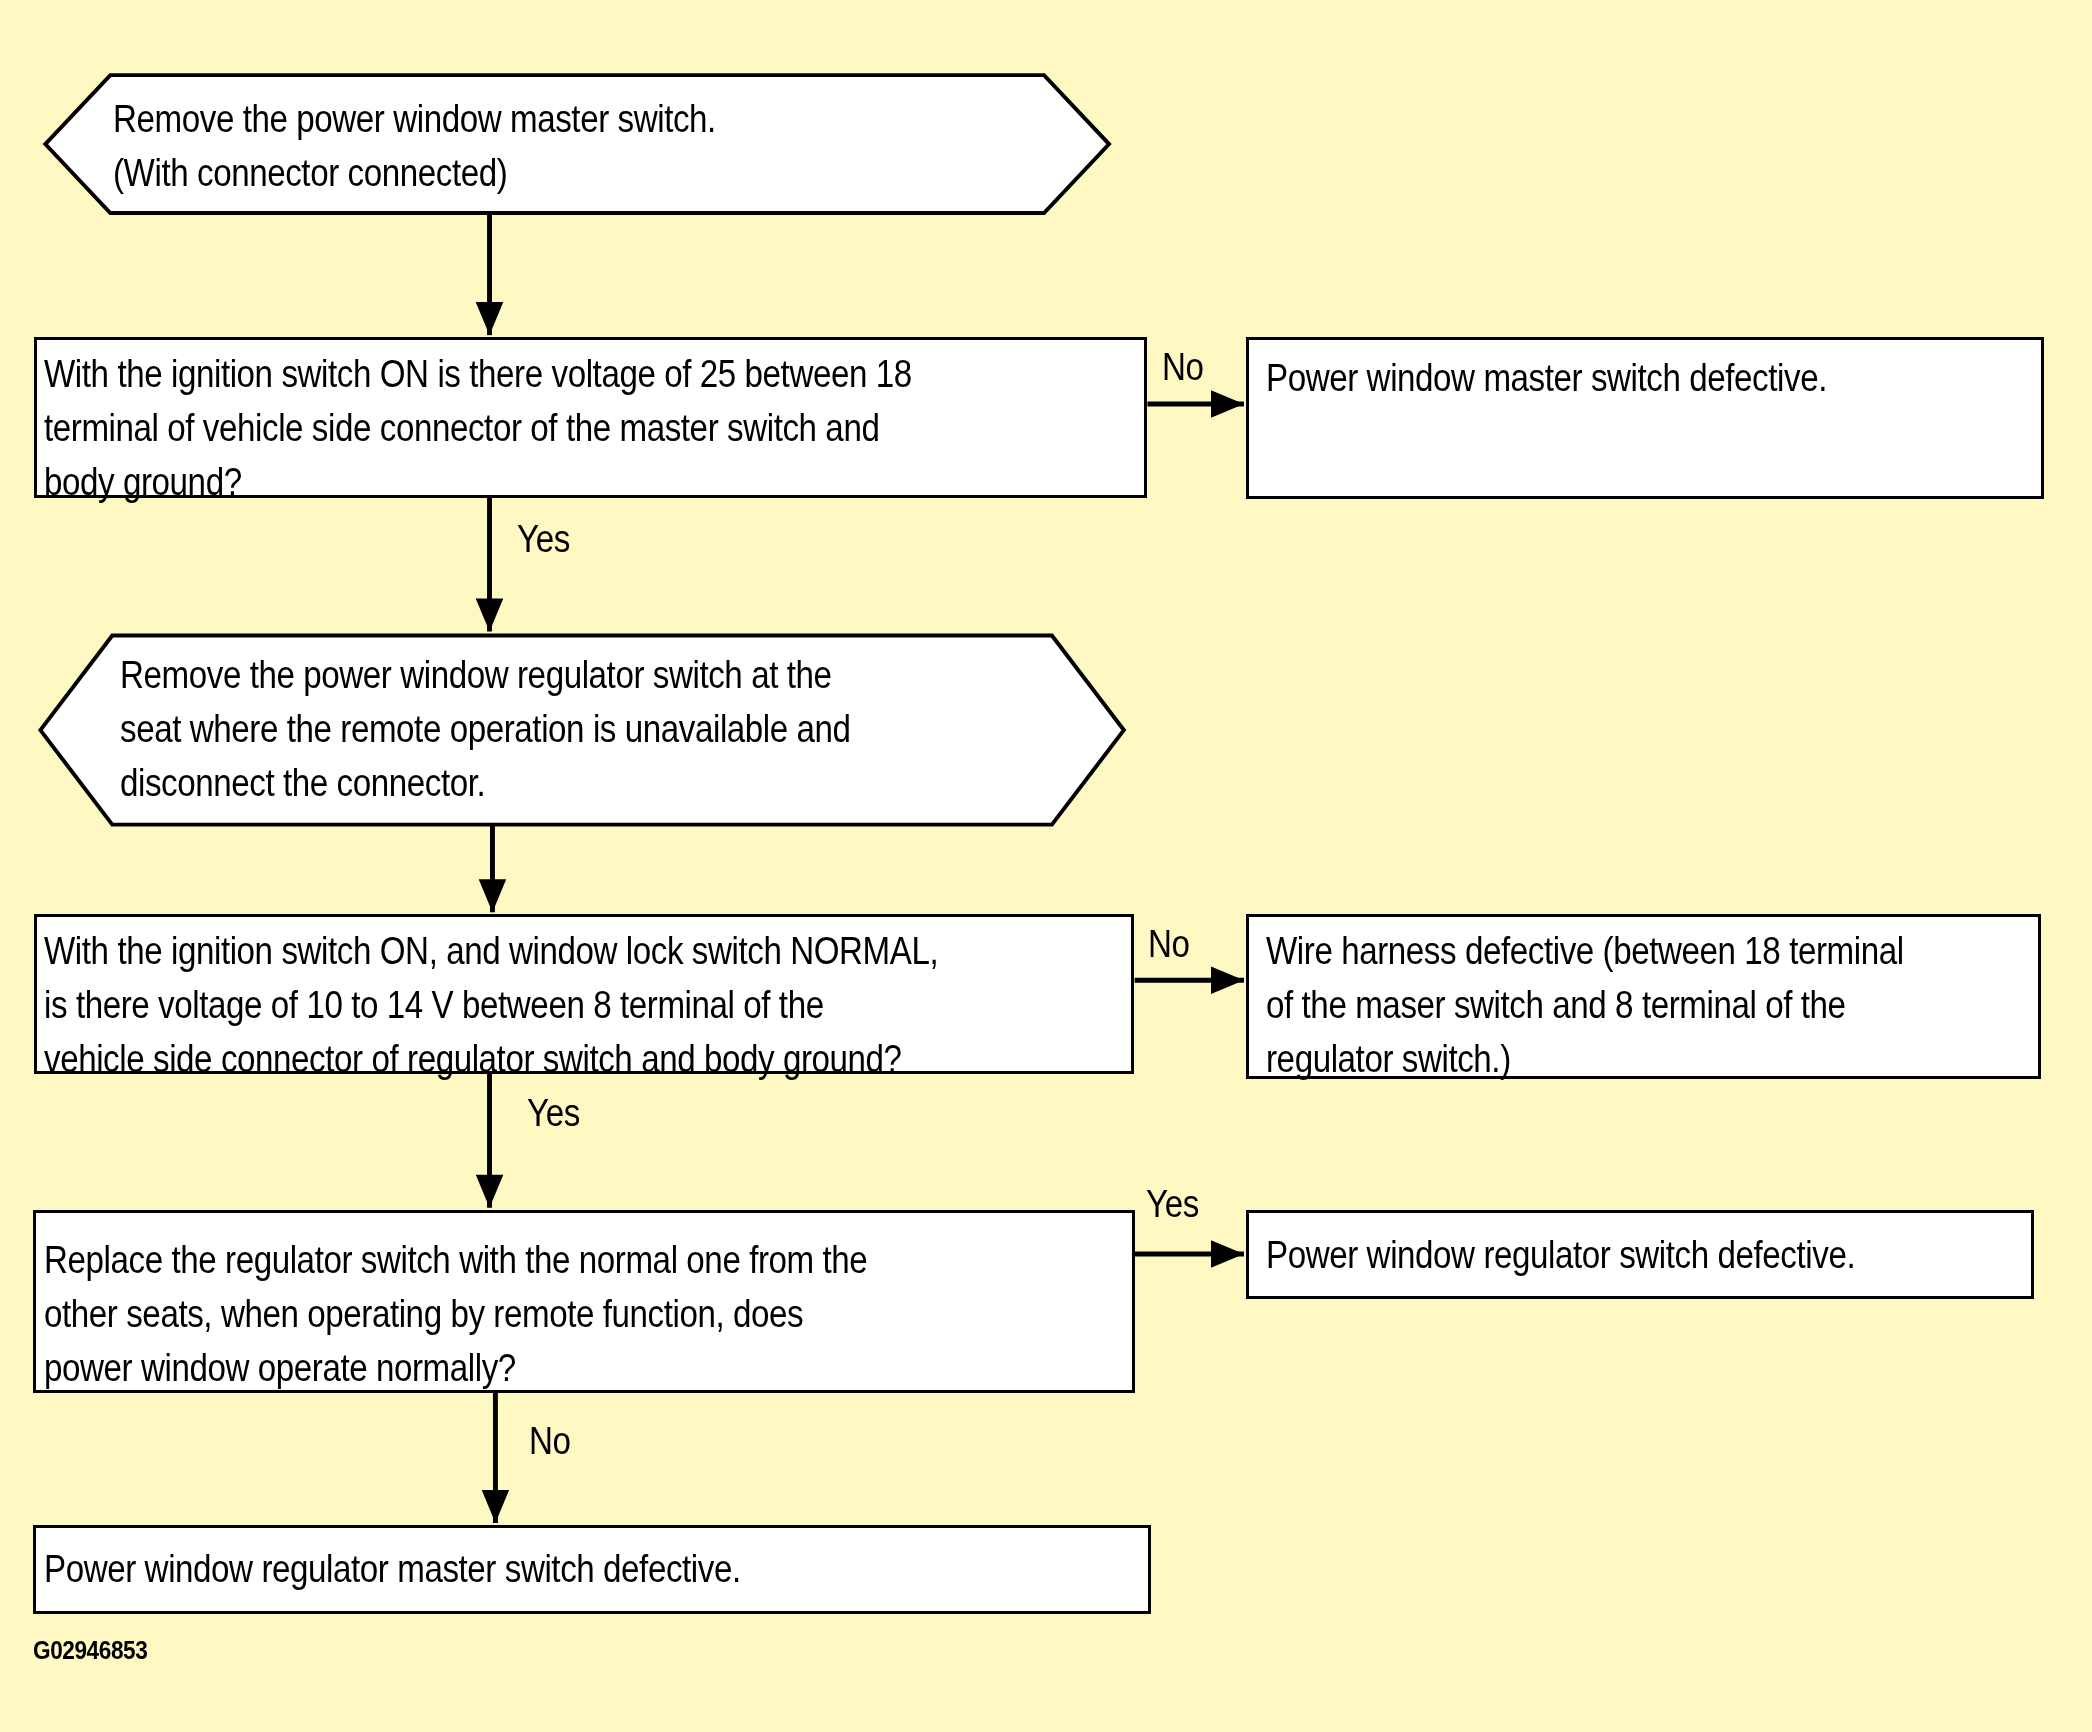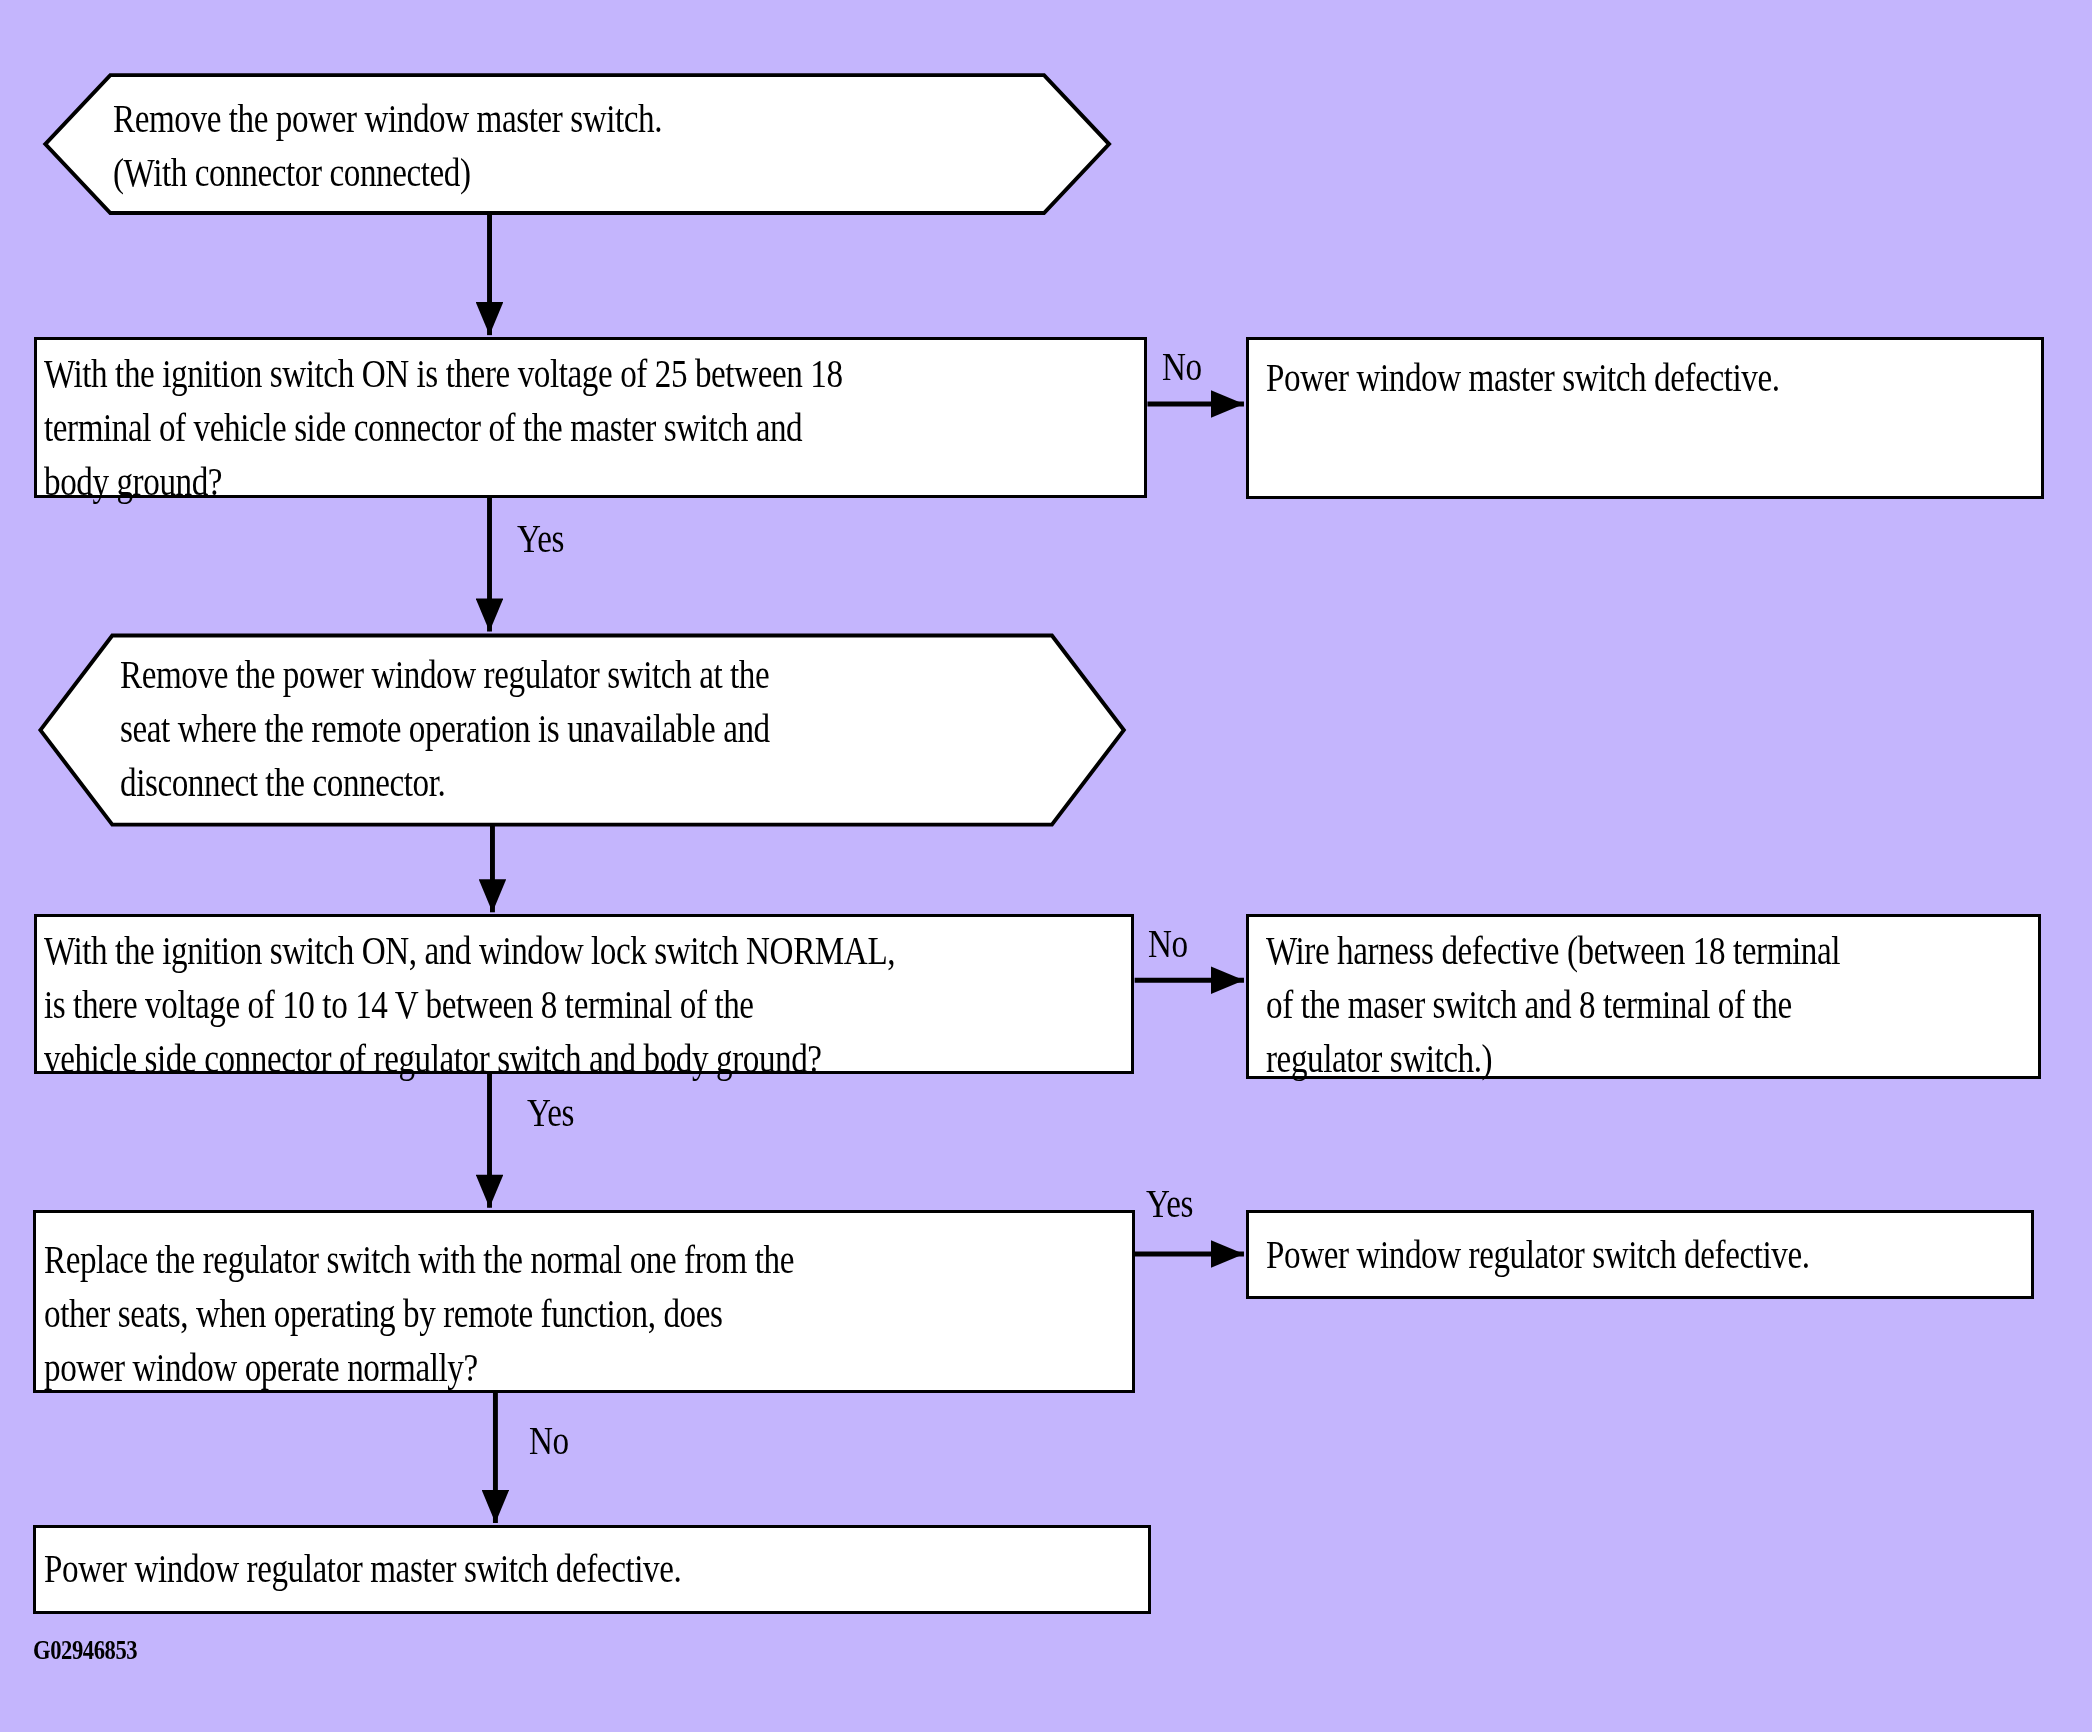--- a/index.html
+++ b/index.html
@@ -4,23 +4,23 @@
 <style>
   html, body {
     margin: 0;
     padding: 0;
     background: #ffffff;
   }
   .canvas {
     position: relative;
     width: 2092px;
     height: 1733px;
-    background: #c4b5fd;
+    background: #fef9c3;
     color: #000000;
-    font-family: Liberation Serif, serif;
+    font-family: Liberation Sans, sans-serif;
     overflow: hidden;
   }
   svg.wires {
     position: absolute;
     left: 0;
     top: 0;
     width: 2092px;
     height: 1733px;
   }
   .box {

